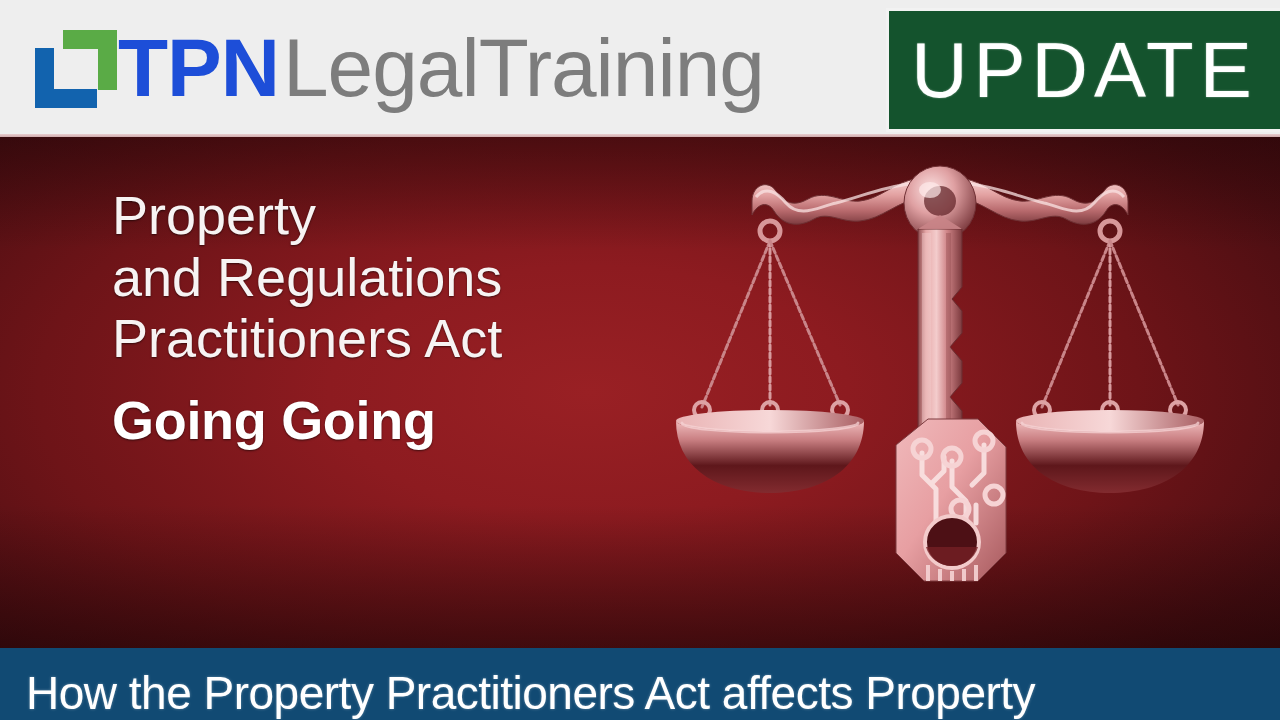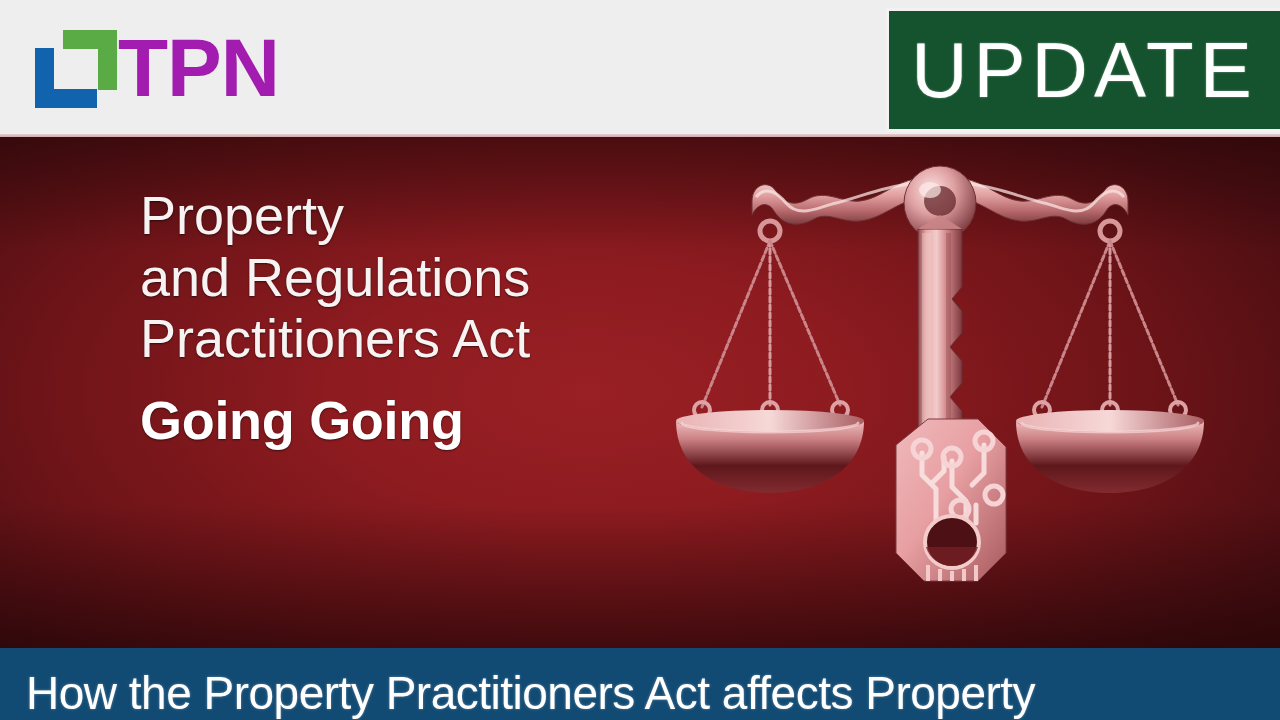--- a/index.html
+++ b/index.html
@@ -38,21 +38,21 @@
   .lm-blue-h{ position:absolute; left:0;  top:59px; width:62px; height:19px; background:#1263ae; }
   .lm-green-h{ position:absolute; left:28px; top:0;  width:54px; height:19px; background:#5aab46; }
   .lm-green-v{ position:absolute; left:63px; top:0;  width:19px; height:60px; background:#5aab46; }
 
   .wordmark{
     position:absolute; left:118px; top:18px;
     height:100px; display:flex; align-items:center;
     white-space:nowrap;
   }
   .wm-tpn{
-    font-size:82px; font-weight:bold; color:#a21caf;
+    font-size:82px; font-weight:bold; color:#1d4ed8;
     letter-spacing:-1px; line-height:1;
   }
   .wm-rest{
     font-size:82px; font-weight:300; color:#7d7d7d;
     letter-spacing:-1px; line-height:1; margin-left:4px;
   }
 
   
   .update-badge{
     position:absolute; left:886px; top:8px;
@@ -80,21 +80,20 @@
     
     content:""; position:absolute; inset:0;
     background:linear-gradient(to bottom, rgba(30,4,6,.45) 0%, rgba(0,0,0,0) 22%, rgba(0,0,0,0) 72%, rgba(25,3,5,.55) 100%);
     pointer-events:none;
   }
 
   
   .copy{
     position:absolute; left:112px; top:48px;
     width:520px;
-    margin-left:28px;
   }
   .copy-line{
     color:#f7f3f3; font-size:54px; font-weight:300;
     line-height:1.14; letter-spacing:0px;
     text-shadow:0 1px 2px rgba(0,0,0,.55);
     white-space:nowrap;
   }
   .copy-strong{
     color:#ffffff; font-size:54px; font-weight:bold;
     line-height:1.22; letter-spacing:-.3px;
@@ -133,20 +132,21 @@
 
     <div class="logo-mark">
       <span class="lm-blue-v"></span>
       <span class="lm-blue-h"></span>
       <span class="lm-green-h"></span>
       <span class="lm-green-v"></span>
     </div>
 
     <div class="wordmark">
       <span class="wm-tpn">TPN</span>
+      <span class="wm-rest">LegalTraining</span>
     </div>
 
     <div class="update-badge">
       <span class="update-text">UPDATE</span>
     </div>
   </div>
 
   <div class="stage">
 
     <div class="copy">

